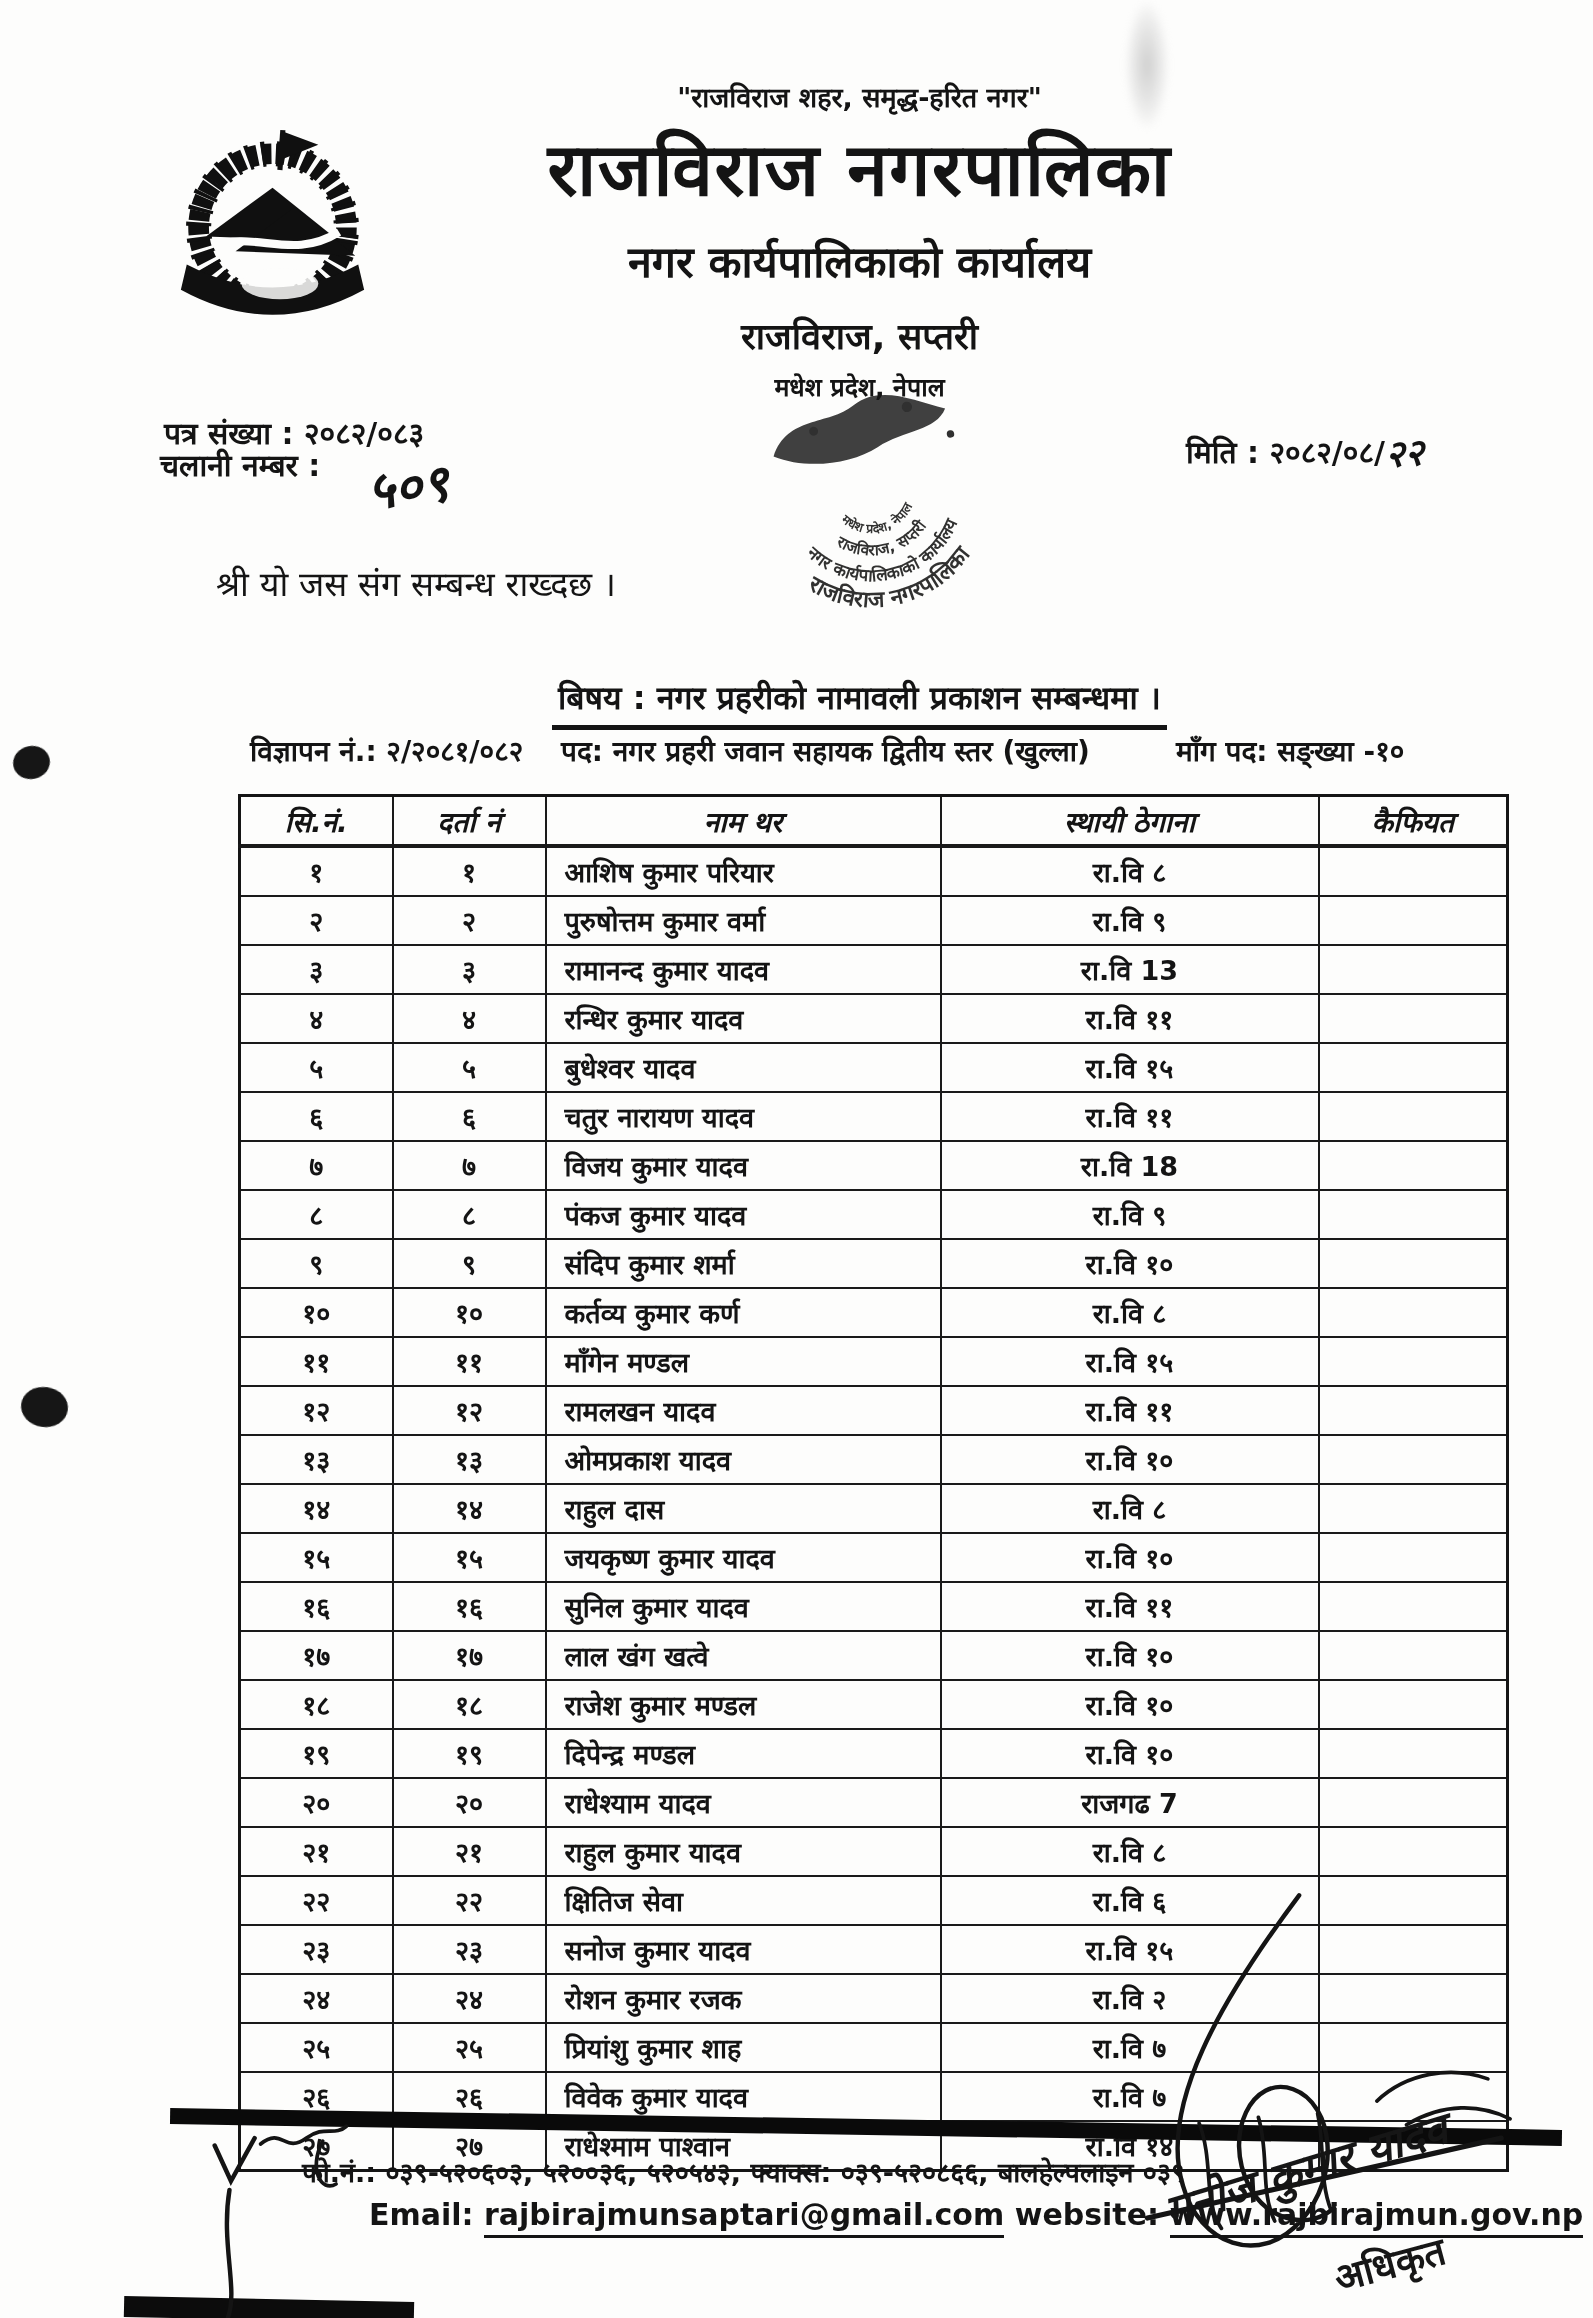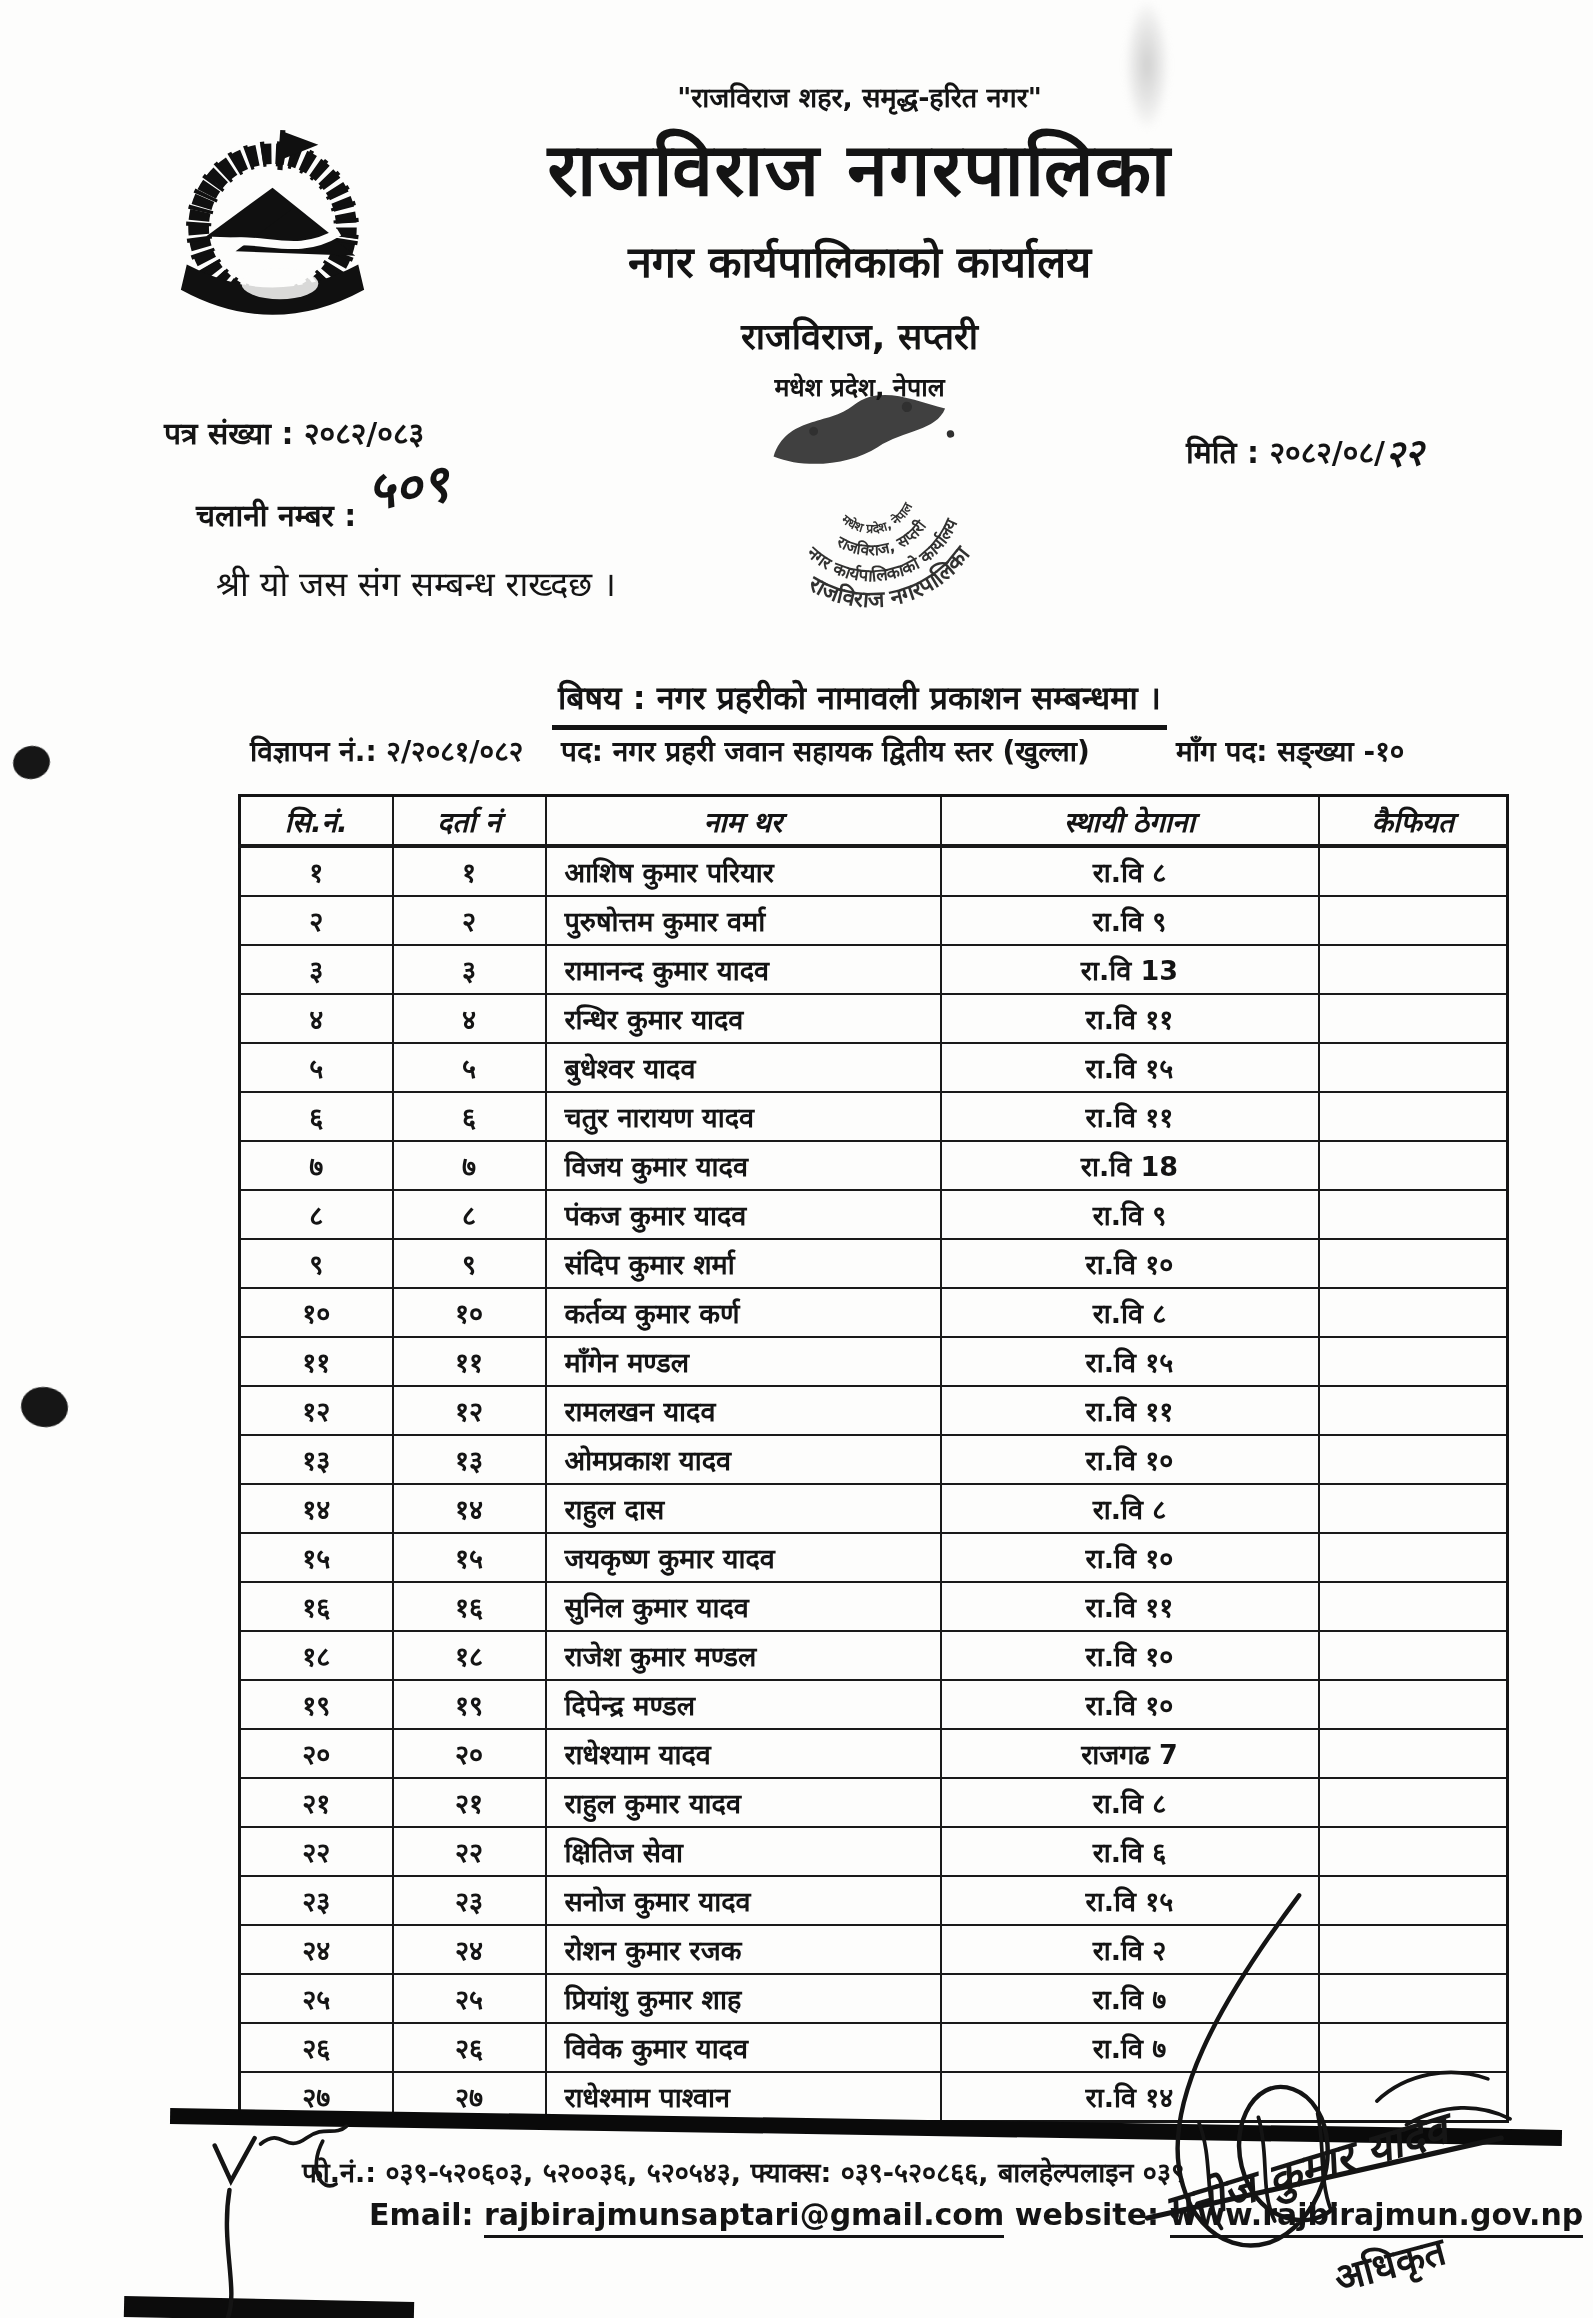--- a/index.html
+++ b/index.html
@@ -11,21 +11,21 @@
   .abs{position:absolute;}
   .ctr{left:0;right:0;text-align:center;}
   .shift{padding-left:126px;}
   .motto{top:78px;font-size:27px;font-weight:700;}
   .title{top:117px;font-size:73px;font-weight:800;letter-spacing:1.5px;}
   .office{top:231px;font-size:43px;font-weight:800;}
   .location{top:311px;font-size:36px;font-weight:800;}
   .province{top:369px;font-size:25px;font-weight:700;}
   .meta{font-size:30px;font-weight:700;}
   .letterno{left:164px;top:412px;}
-  .chalani{left:160px;top:494px;margin-left:36px;}
+  .chalani{left:160px;top:444px;}
   .hand{
     font-family:"DejaVu Serif","Liberation Serif",serif;font-style:italic;
     font-weight:700;display:inline-block;
   }
   .chalani-hand{left:367px;top:449px;font-size:52px;transform:rotate(-6deg);}
   .date{left:1186px;top:423px;}
   .date .hand{font-size:37px;transform:rotate(-4deg) translateY(3px);}
   .addressee{left:216px;top:560px;font-size:34px;font-weight:400;}
   .subject-wrap{top:675px;}
   .subject{
@@ -272,20 +272,27 @@
           <td class="c4"></td>
         </tr>
         <tr>
           <td class="c0">१६</td>
           <td class="c1">१६</td>
           <td class="c2">सुनिल कुमार यादव</td>
           <td class="c3">रा.वि ११</td>
           <td class="c4"></td>
         </tr>
         <tr>
+          <td class="c0">१७</td>
+          <td class="c1">१७</td>
+          <td class="c2">लाल खंग खत्वे</td>
+          <td class="c3">रा.वि १०</td>
+          <td class="c4"></td>
+        </tr>
+        <tr>
           <td class="c0">१८</td>
           <td class="c1">१८</td>
           <td class="c2">राजेश कुमार मण्डल</td>
           <td class="c3">रा.वि १०</td>
           <td class="c4"></td>
         </tr>
         <tr>
           <td class="c0">१९</td>
           <td class="c1">१९</td>
           <td class="c2">दिपेन्द्र मण्डल</td>

